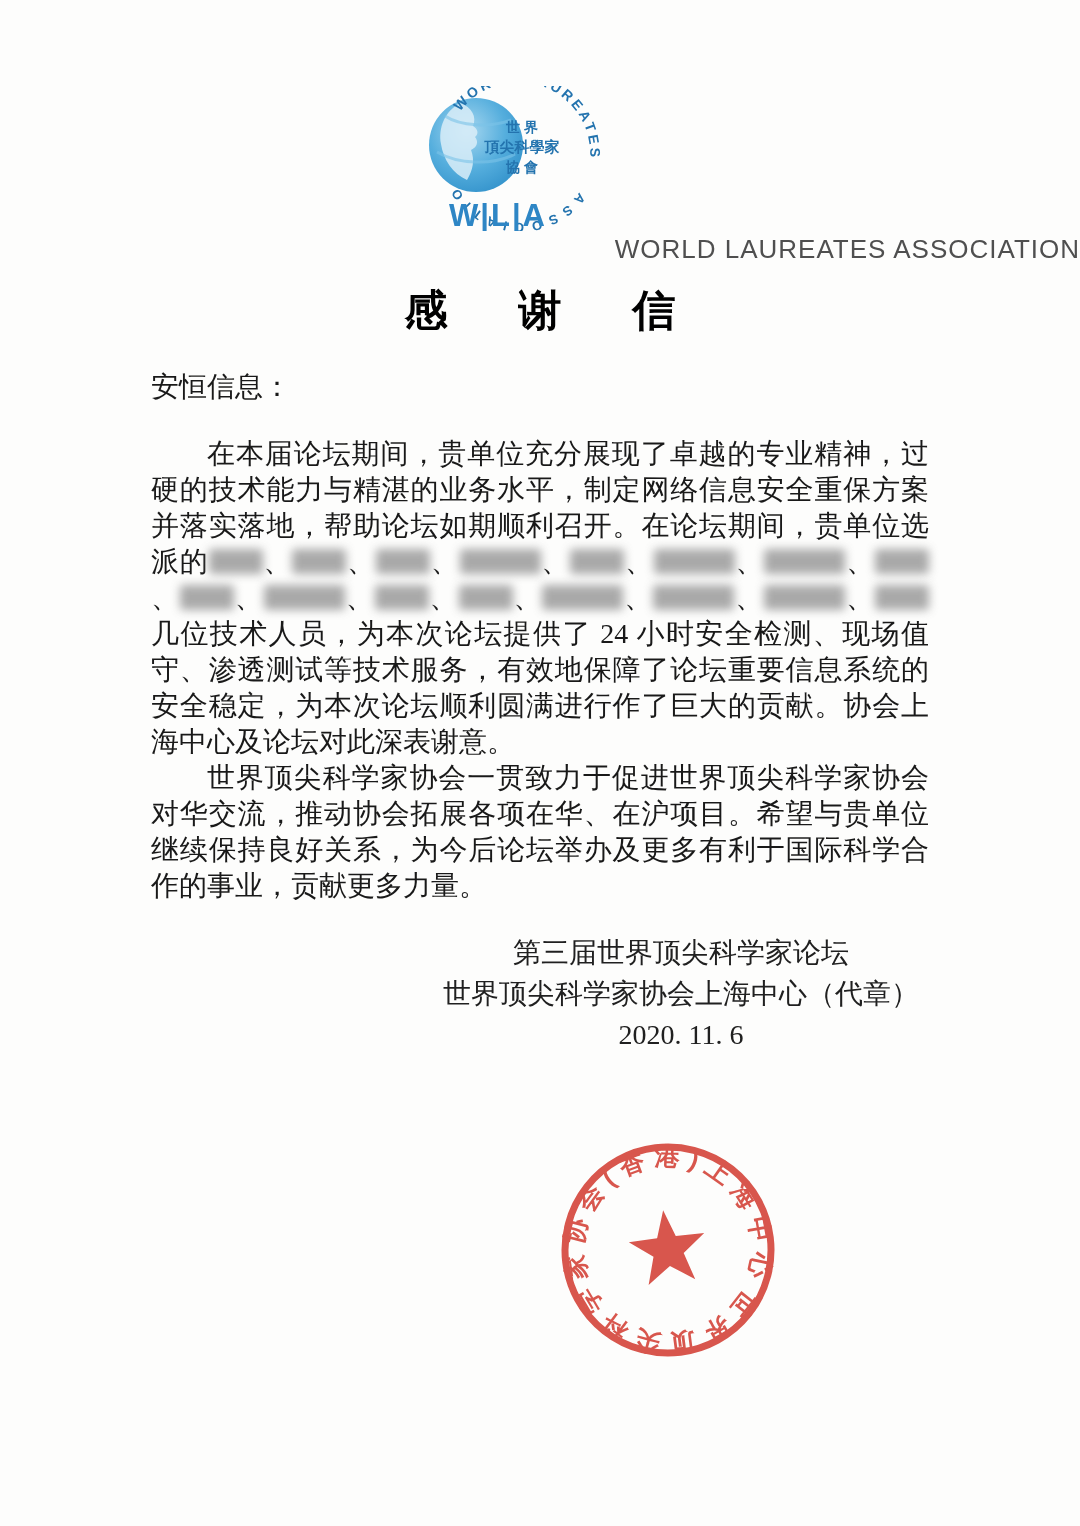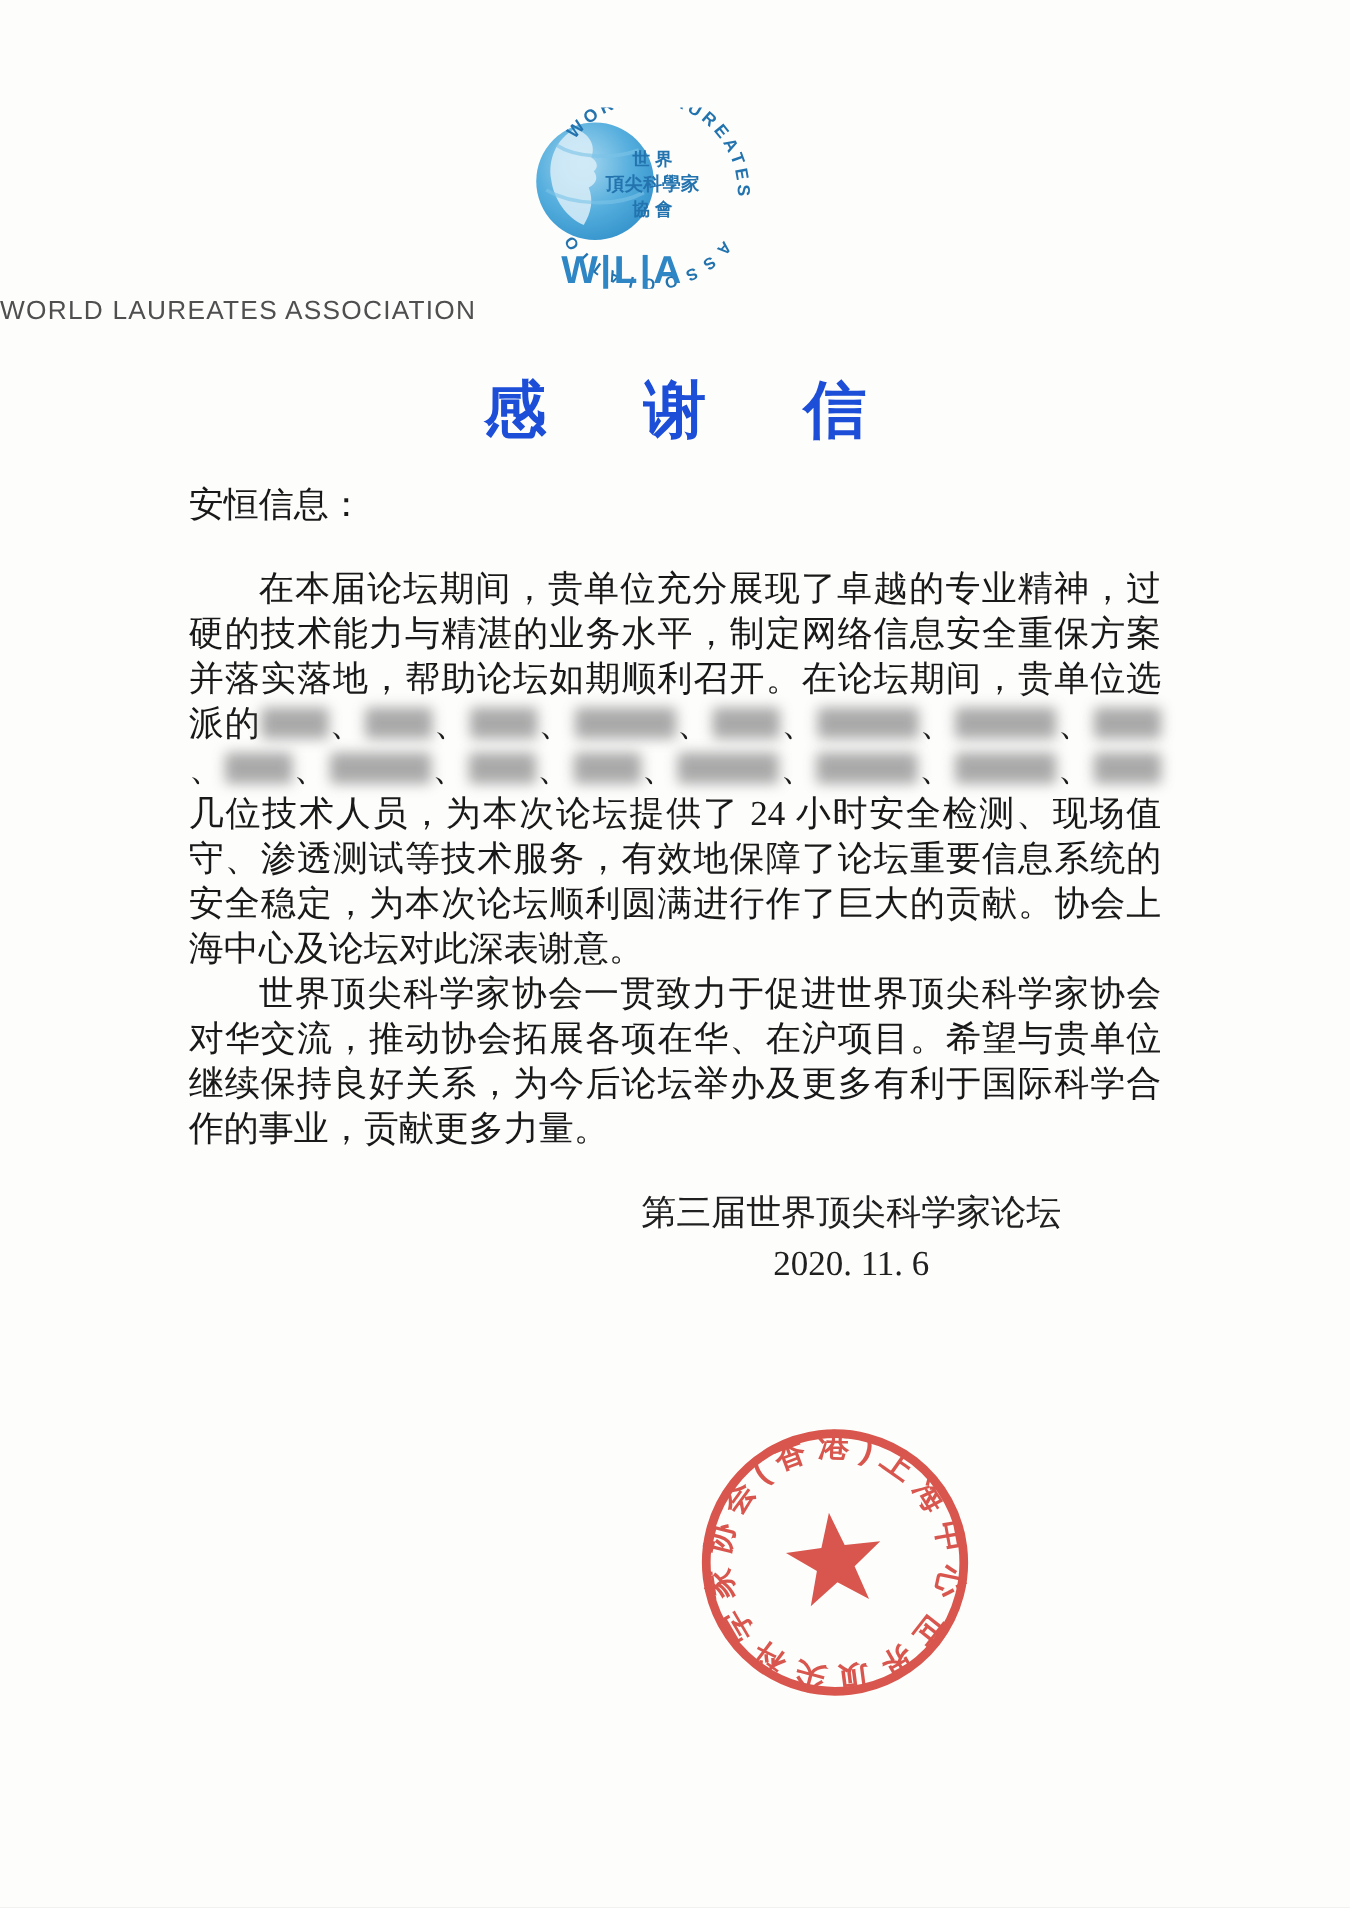--- a/index.html
+++ b/index.html
@@ -9,29 +9,29 @@
     margin:0 auto;
     background:#fdfdfc;
     overflow:hidden;
     font-family:"Liberation Serif","DejaVu Serif",serif;
     color:#1b1b1b;
   }
   
   .logo-wrap{margin-top:86px;text-align:center;height:145px;}
   .logo-svg{width:250px;height:145px;}
   .assoc-name{
-    margin-top:6px;text-align:left;
+    margin-top:6px;text-align:right;
     font-family:"Liberation Sans","DejaVu Sans",sans-serif;
-    font-size:21px;line-height:24px;color:#4f4f4f;letter-spacing:1px;
+    font-size:26px;line-height:24px;color:#4f4f4f;letter-spacing:1px;
   }
   
   .letter-title{
-    margin:44px 0 0;text-align:center;
+    margin:26px 0 0;text-align:center;
     font-family:"Liberation Sans","DejaVu Sans",sans-serif;
-    font-size:50px;line-height:46px;font-weight:700;color:#1d4ed8;
+    font-size:43px;line-height:46px;font-weight:700;color:#000000;
     letter-spacing:14px;text-indent:14px;
   }
   
   .body-block{
     width:778px;margin:36px auto 17px;
     font-size:28px;line-height:36px;
     text-align:justify;
     color:#191919;
   }
   .salutation{margin:0 0 31px 0;}
@@ -109,20 +109,21 @@
   <div class="body-block">
     <p class="salutation">安恒信息：</p>
 
 
     <p class="para"><span>在本届论坛期间，贵单位充分展现了卓越的专业精神，过硬的技术能力与精湛的业务水平，制定网络信息安全重保方案并落实落地，帮助论坛如期顺利召开。在论坛期间，贵单位选派的</span><span id="redacted-names"><span class="redacted" style="width: 54px;"></span>、<span class="redacted" style="width: 54px;"></span>、<span class="redacted" style="width: 54px;"></span>、<span class="redacted" style="width: 81px;"></span>、<span class="redacted" style="width: 54px;"></span>、<span class="redacted" style="width: 81px;"></span>、<span class="redacted" style="width: 81px;"></span>、<span class="redacted" style="width: 54px;"></span>、<span class="redacted" style="width: 54px;"></span>、<span class="redacted" style="width: 81px;"></span>、<span class="redacted" style="width: 54px;"></span>、<span class="redacted" style="width: 54px;"></span>、<span class="redacted" style="width: 81px;"></span>、<span class="redacted" style="width: 81px;"></span>、<span class="redacted" style="width: 81px;"></span>、<span class="redacted" style="width: 54px;"></span></span><span>几位技术人员，为本次论坛提供了 24 小时安全检测、现场值守、渗透测试等技术服务，有效地保障了论坛重要信息系统的安全稳定，为本次论坛顺利圆满进行作了巨大的贡献。协会上海中心及论坛对此深表谢意。</span></p>
 
     <p class="para">世界顶尖科学家协会一贯致力于促进世界顶尖科学家协会对华交流，推动协会拓展各项在华、在沪项目。希望与贵单位继续保持良好关系，为今后论坛举办及更多有利于国际科学合作的事业，贡献更多力量。</p>
 
     <div class="signature">
       <div class="sig-line">第三届世界顶尖科学家论坛</div>
+      <div class="sig-line">世界顶尖科学家协会上海中心（代章）</div>
       <div class="sig-line">2020.  11.  6</div>
     </div>
   </div>
 
   <svg class="stamp" viewBox="0 0 232 232">
     <defs>
       <path id="stampArc" d="M 186.5 163.5 A 85 85 0 1 1 45.5 68.5 A 85 85 0 1 1 186.5 163.5"></path>
     </defs>
     <circle cx="116" cy="116" r="103" fill="none" stroke="#d6453a" stroke-width="7"></circle>
     <path d="M116,76 L125.4,103.1 L154,103.6 L131.2,120.9 L139.5,148.4 L116,132 L92.5,148.4 L100.8,120.9 L78,103.6 L106.6,103.1 Z" fill="#d6453a"></path>

